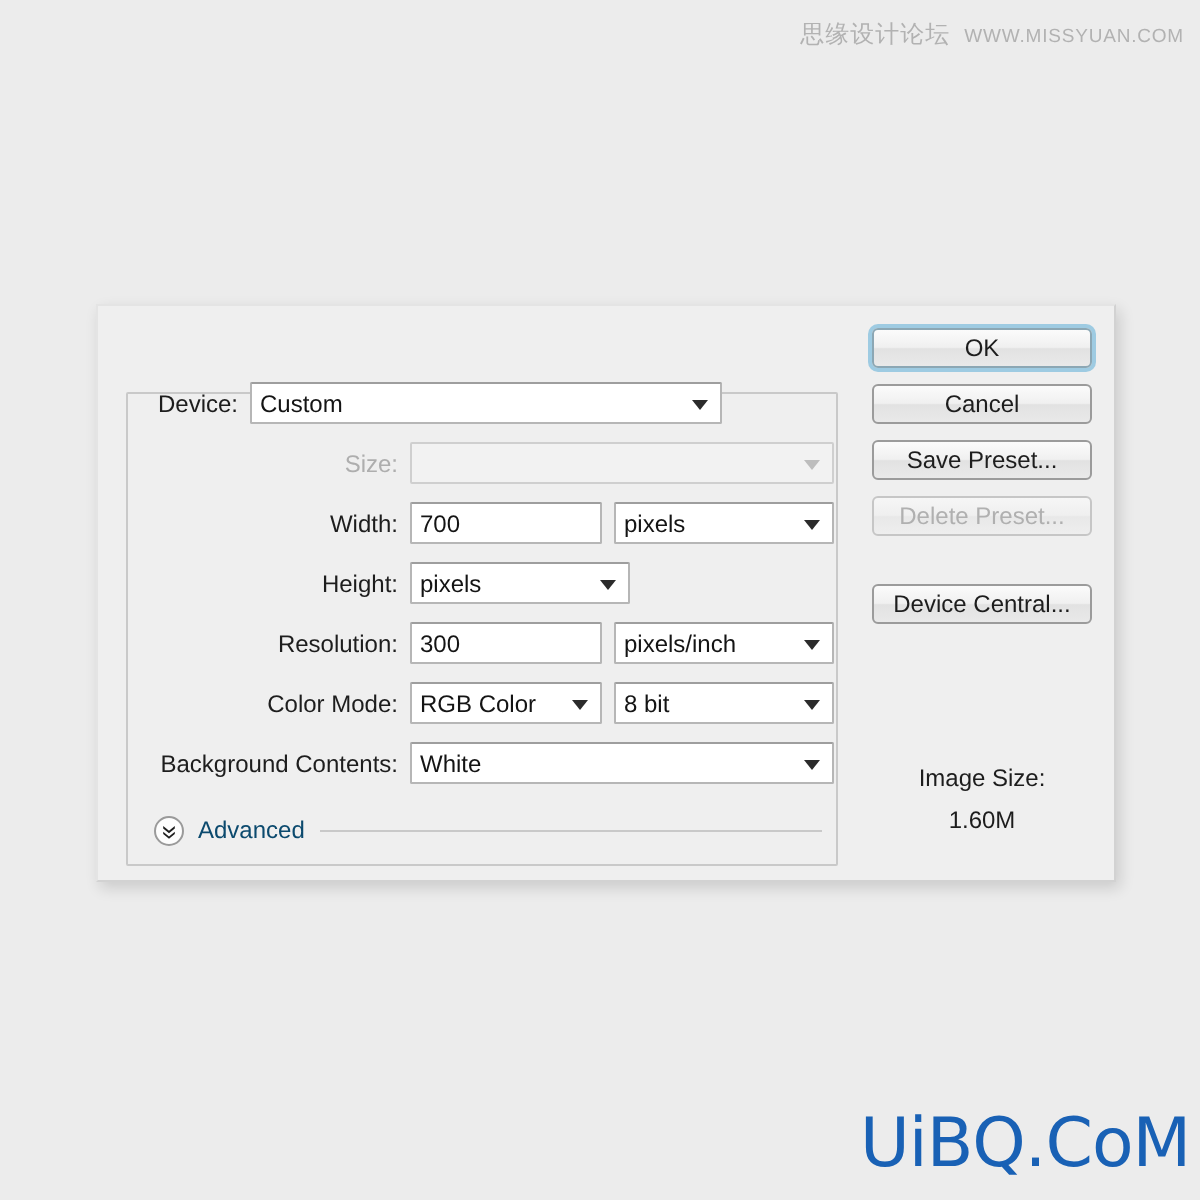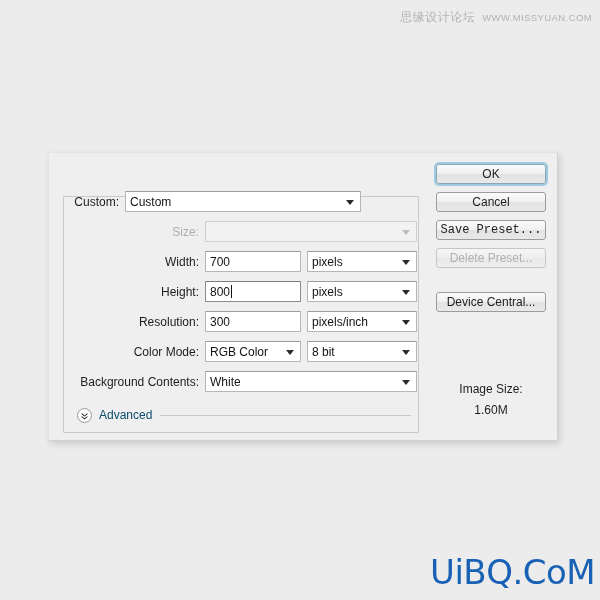--- a/index.html
+++ b/index.html
@@ -243,21 +243,21 @@
 <div class="dialog">
 
   <div class="dialog-body">
 
     <div class="groupbox"></div>
 
     <div class="row" style="left:14px; top:11px; width:356px;">
     </div>
 
     <div class="row" style="left:14px; top:38px; width:356px;">
-      <div class="lbl" style="width:56px;">Custom:</div>
+      <div class="lbl" style="width:56px;">Device:</div>
       <div class="combo" style="width:236px; margin-left:6px;">
         <span>Custom</span>
         <span class="arrow"></span>
       </div>
     </div>
 
     <div class="row" style="left:14px; top:68px; width:356px;">
       <div class="lbl disabled" style="width:136px;">Size:</div>
       <div class="combo disabled" style="width:212px; margin-left:6px;">
         <span></span>
@@ -271,24 +271,20 @@
         <span>700</span>
       </div>
       <div class="combo" style="width:110px; margin-left:6px;">
         <span>pixels</span>
         <span class="arrow"></span>
       </div>
     </div>
 
     <div class="row" style="left:14px; top:128px; width:356px;">
       <div class="lbl" style="width:136px;">Height:</div>
-      <div class="tf focused" style="width:96px; margin-left:6px;">
-        <span>800</span>
-          <span class="caret"></span>
-      </div>
       <div class="combo" style="width:110px; margin-left:6px;">
         <span>pixels</span>
         <span class="arrow"></span>
       </div>
     </div>
 
     <div class="row" style="left:14px; top:158px; width:356px;">
       <div class="lbl" style="width:136px;">Resolution:</div>
       <div class="tf" style="width:96px; margin-left:6px;">
         <span>300</span>
@@ -331,21 +327,21 @@
     </div>
   </div>
 
   <div class="side">
     <div class="btn default-focus" style="top:11px;">
       <span>OK</span>
     </div>
     <div class="btn" style="top:39px;">
       <span>Cancel</span>
     </div>
-    <div class="btn" style="top:67px;font-family:Liberation Mono, monospace;">
+    <div class="btn" style="top:67px;">
       <span>Save Preset...</span>
     </div>
     <div class="btn disabled" style="top:95px;">
       <span>Delete Preset...</span>
     </div>
     <div class="btn" style="top:139px;">
       <span>Device Central...</span>
     </div>
 
     <div class="image-size label">Image Size:</div>

